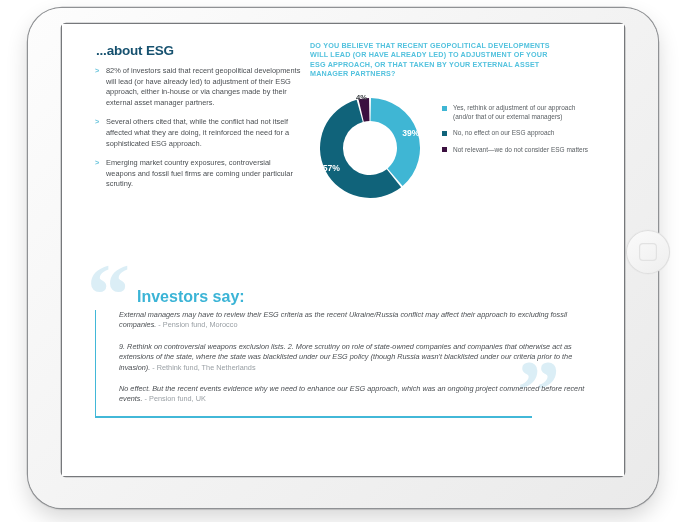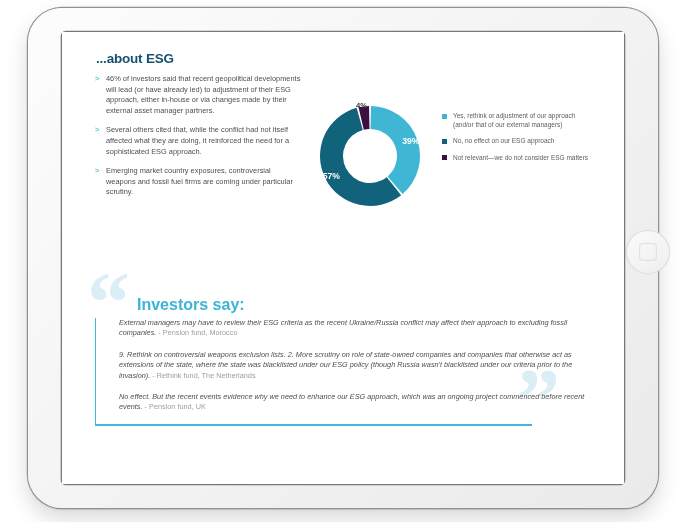--- a/index.html
+++ b/index.html
@@ -18,21 +18,21 @@
     width:630px; height:500px;
     border-radius:34px;
     background:linear-gradient(135deg,#fdfdfd 0%,#f4f4f4 45%,#eaeaea 100%);
     box-shadow:
       0 0 0 1.2px #8f9194,
       0 1px 2px rgba(0,0,0,.28),
       0 10px 22px rgba(0,0,0,.16);
   }
   #tablet-bezel-inner{
     position:absolute;
-    left:34px; top:24px;
+    left:34px; top:16px;
     width:562px; height:452px;
     border-radius:4px;
     background:#fff;
     box-shadow:0 0 0 1.3px #76787b;
   }
   #camera-dot{
     position:absolute;
     left:54px; top:230px;
     width:8px;height:8px;border-radius:50%;
     background:radial-gradient(circle at 35% 32%,#4a4d52 0%,#1d2024 55%,#101215 100%);
@@ -187,32 +187,33 @@
   <div id="tablet-bezel-inner">
     <div id="slide">
 
       <div id="slide-top">
 
         <div id="page-title">...about ESG</div>
 
         <div id="bullets">
           <div class="bullet">
             <span class="chev">&gt;</span>
-            <span>46% of investors said that recent geopolitical developments will lead (or have already led) to adjustment of their ESG approach, either in-house or via changes made by their external asset manager partners.</span>
+            <span>82% of investors said that recent geopolitical developments will lead (or have already led) to adjustment of their ESG approach, either in-house or via changes made by their external asset manager partners.</span>
           </div>
           <div class="bullet">
             <span class="chev">&gt;</span>
             <span>Several others cited that, while the conflict had not itself affected what they are doing, it reinforced the need for a sophisticated ESG approach.</span>
           </div>
           <div class="bullet">
             <span class="chev">&gt;</span>
             <span>Emerging market country exposures, controversial weapons and fossil fuel firms are coming under particular scrutiny.</span>
           </div>
         </div>
 
+        <div id="question">DO YOU BELIEVE THAT RECENT GEOPOLITICAL DEVELOPMENTS WILL LEAD (OR HAVE ALREADY LED) TO ADJUSTMENT OF YOUR ESG APPROACH, OR THAT TAKEN BY YOUR EXTERNAL ASSET MANAGER PARTNERS?</div>
 
         <div id="chart-area">
 
           <div id="donut-wrap">
             <svg id="donut-svg" width="104" height="104" viewBox="0 0 104 104">
               <g id="donut-slices">
                   <path d="M52.95987211998448 2.0092143939177873 A50 50 0 0 1 84.60492019151961 89.90671680988261 L69.60665690342059 72.46962707733661 A27 27 0 0 0 52.51833094479162 25.004975772715607 Z" fill="#3fb6d4"></path>
                   <path d="M83.12573183188097 91.1304078426207 A50 50 0 1 1 38.63808119608714 3.818477339568851 L44.78456384588706 25.98197776336718 A27 27 0 1 0 68.80789518921573 73.13042023501518 Z" fill="#10637a"></path>
                   <path d="M40.49751314059474 3.341056361145597 A50 50 0 0 1 51.040127880015476 2.0092143939177873 L51.48166905520836 25.004975772715607 A27 27 0 0 0 45.78865709592116 25.724170435018625 Z" fill="#3b1040"></path>
                 </g>

